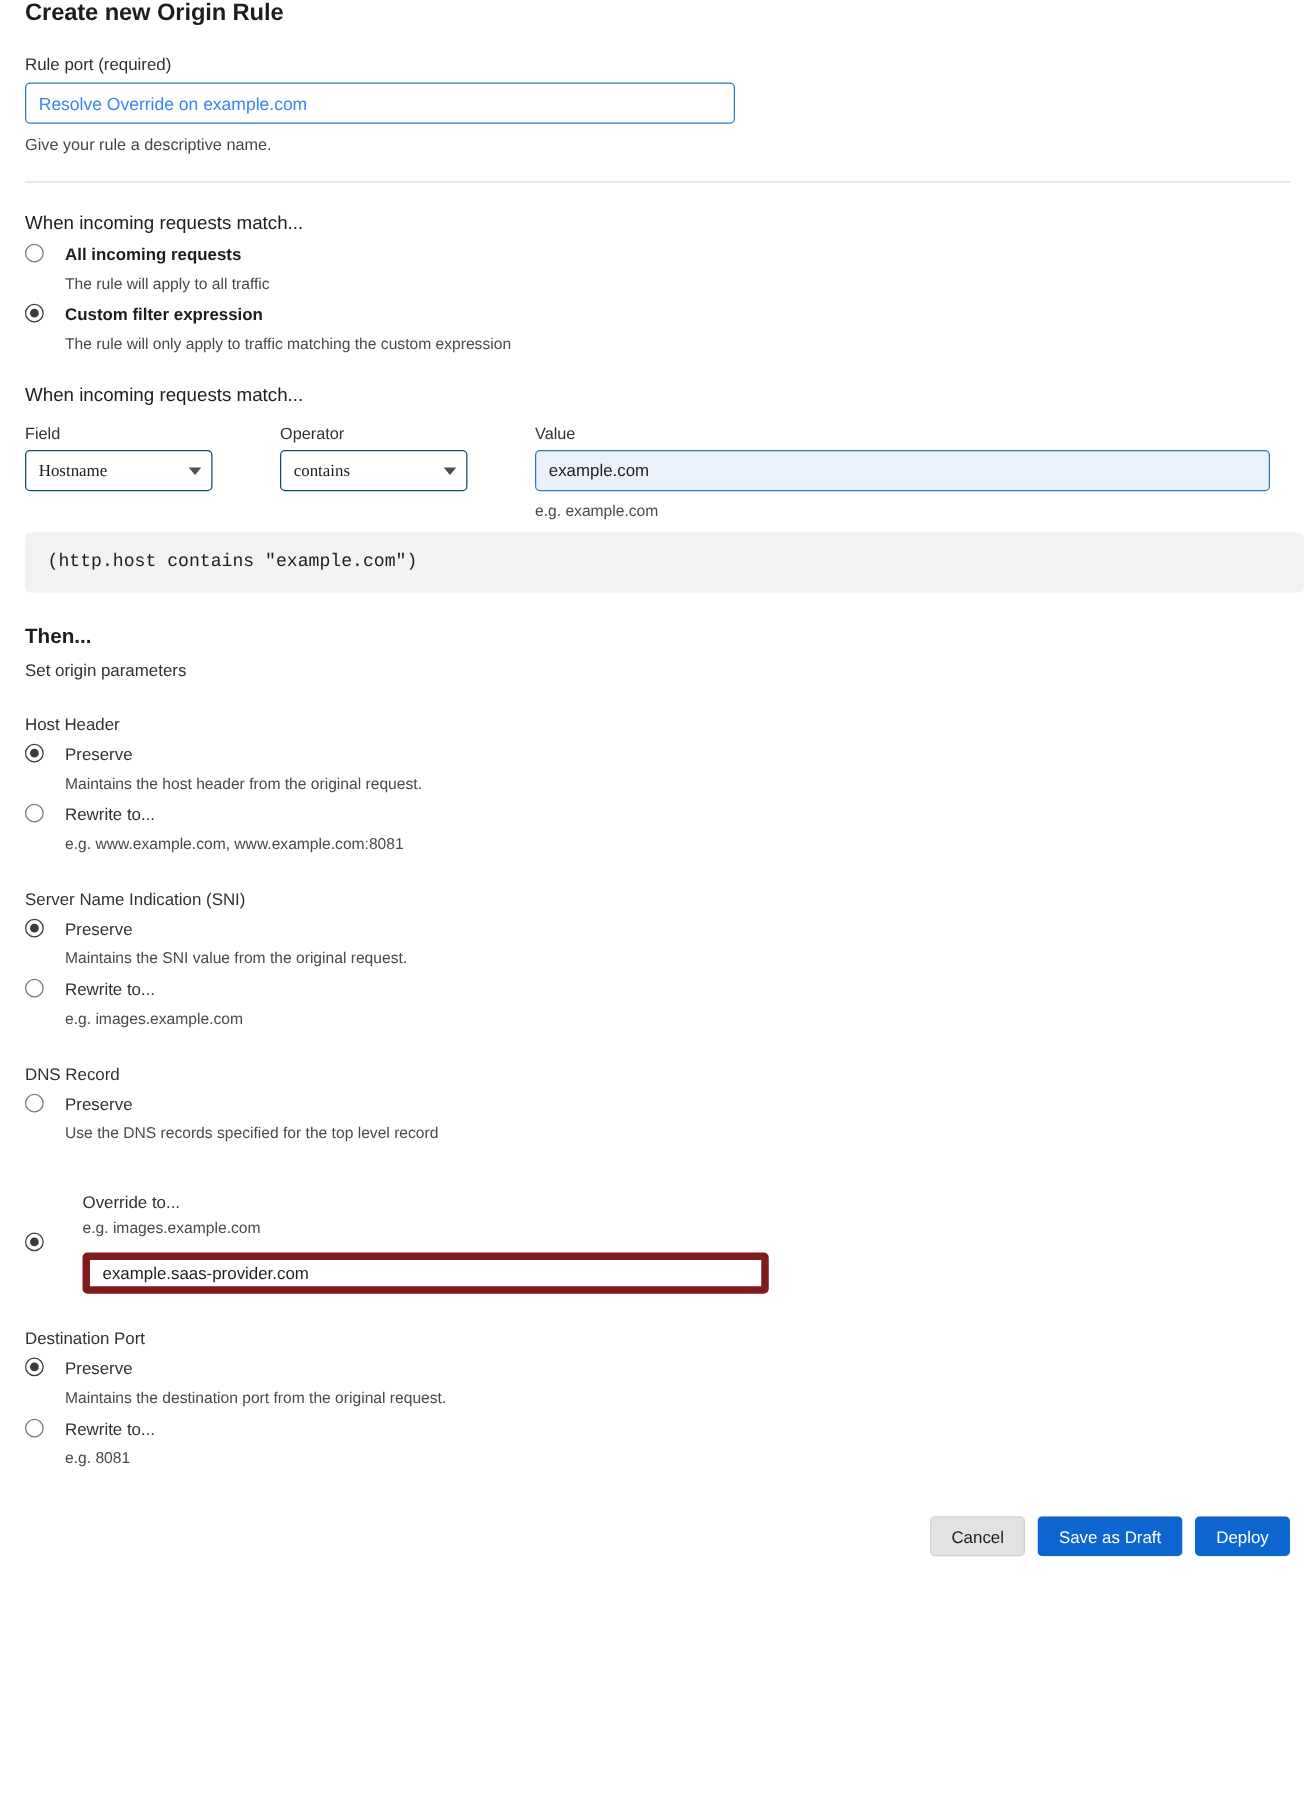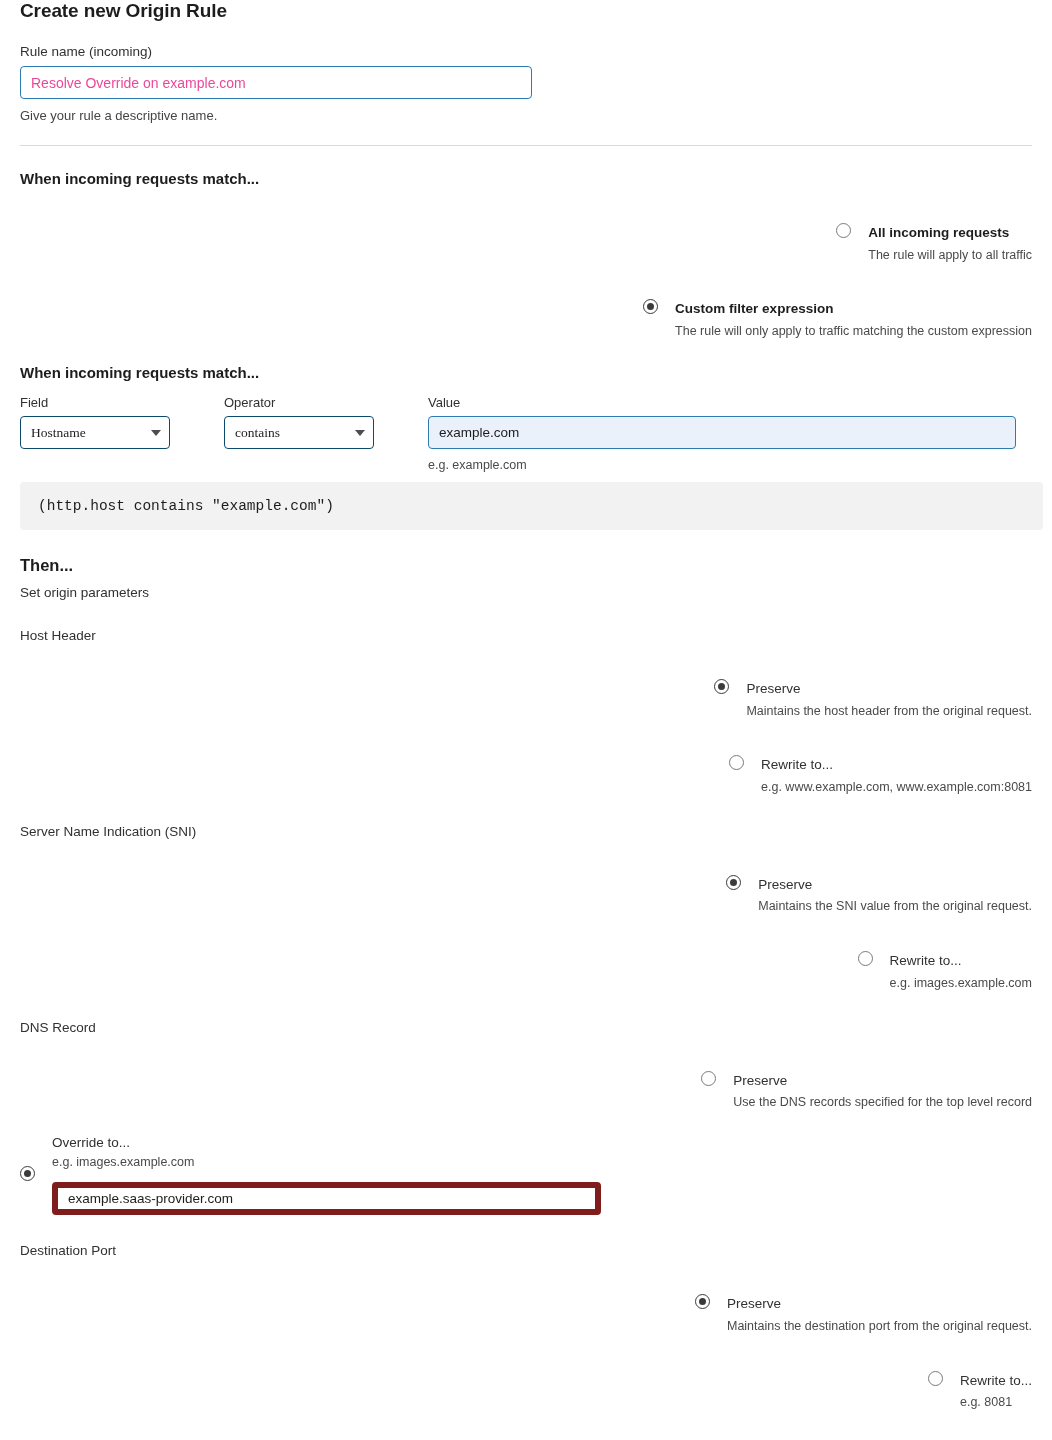--- a/index.html
+++ b/index.html
@@ -25,26 +25,26 @@
     margin: 0 0 22px 0;
     letter-spacing: -0.1px;
   }
   .field-label {
     font-size: 13.5px;
     color: #313131;
     margin-bottom: 7px;
   }
   .text-input {
     display: block;
-    width: 512px;
+    width: 568px;
     height: 33px;
     padding: 5px 10px;
     font-size: 14px;
     font-family: "Liberation Sans", sans-serif;
-    color: #ec4899;
+    color: #3b82f6;
     border: 1px solid #2c7cb0;
     border-radius: 4px;
     background: #fff;
     outline: none;
   }
   .help-text {
     font-size: 13px;
     color: #454545;
     margin-top: 9px;
   }
@@ -53,34 +53,33 @@
     border-top: 1px solid #d9d9d9;
     margin: 22px 0 0 0;
   }
   h2.section {
     font-size: 16.5px;
     font-weight: bold;
     margin: 26px 0 0 0;
   }
   h3.subsection {
     font-size: 15px;
-    font-weight: bold;
+    font-weight: normal;
     margin: 24px 0 0 0;
   }
   .plain-sub {
     font-size: 13.5px;
     color: #313131;
     margin-top: 10px;
   }
   
   .radio-row {
     display: flex;
     align-items: flex-start;
-    margin-top: 34px;
-    justify-content: flex-end;
+    margin-top: 6px;
   }
   .radio {
     flex: 0 0 auto;
     width: 15px;
     height: 15px;
     border-radius: 50%;
     border: 1px solid #7a7a7a;
     background: #fff;
     margin-right: 17px;
     margin-top: 2px;
@@ -211,21 +210,22 @@
   }
   .group-label {
     font-size: 13.5px;
     color: #313131;
     margin-top: 28px;
   }
   
   .override-block {
     display: flex;
     align-items: flex-start;
-    margin-top: 22px;
+    margin-top: 38px;
+    gap: 14px;
   }
   .override-radio-holder {
     flex: 0 0 auto;
     width: 15px;
     margin-right: 17px;
     display: flex;
     align-items: center;
     min-height: 80px;
   }
   .override-body { flex: 1 1 auto; }
@@ -266,21 +266,21 @@
   .btn-deploy { background: #0d66d0; color: #fff; }
 </style>
 </head>
 <body>
 
 <div class="page">
 
   <h1 class="title">Create new Origin Rule</h1>
 
   <div>
-    <div class="field-label">Rule name (incoming)</div>
+    <div class="field-label">Rule port (required)</div>
     <input class="text-input" type="text" value="Resolve Override on example.com" style="">
     <div class="help-text">Give your rule a descriptive name.</div>
   </div>
 
   <hr class="divider">
 
   <h3 class="subsection">When incoming requests match...</h3>
 
   <div class="radio-row">
     <span class="radio"></span>

